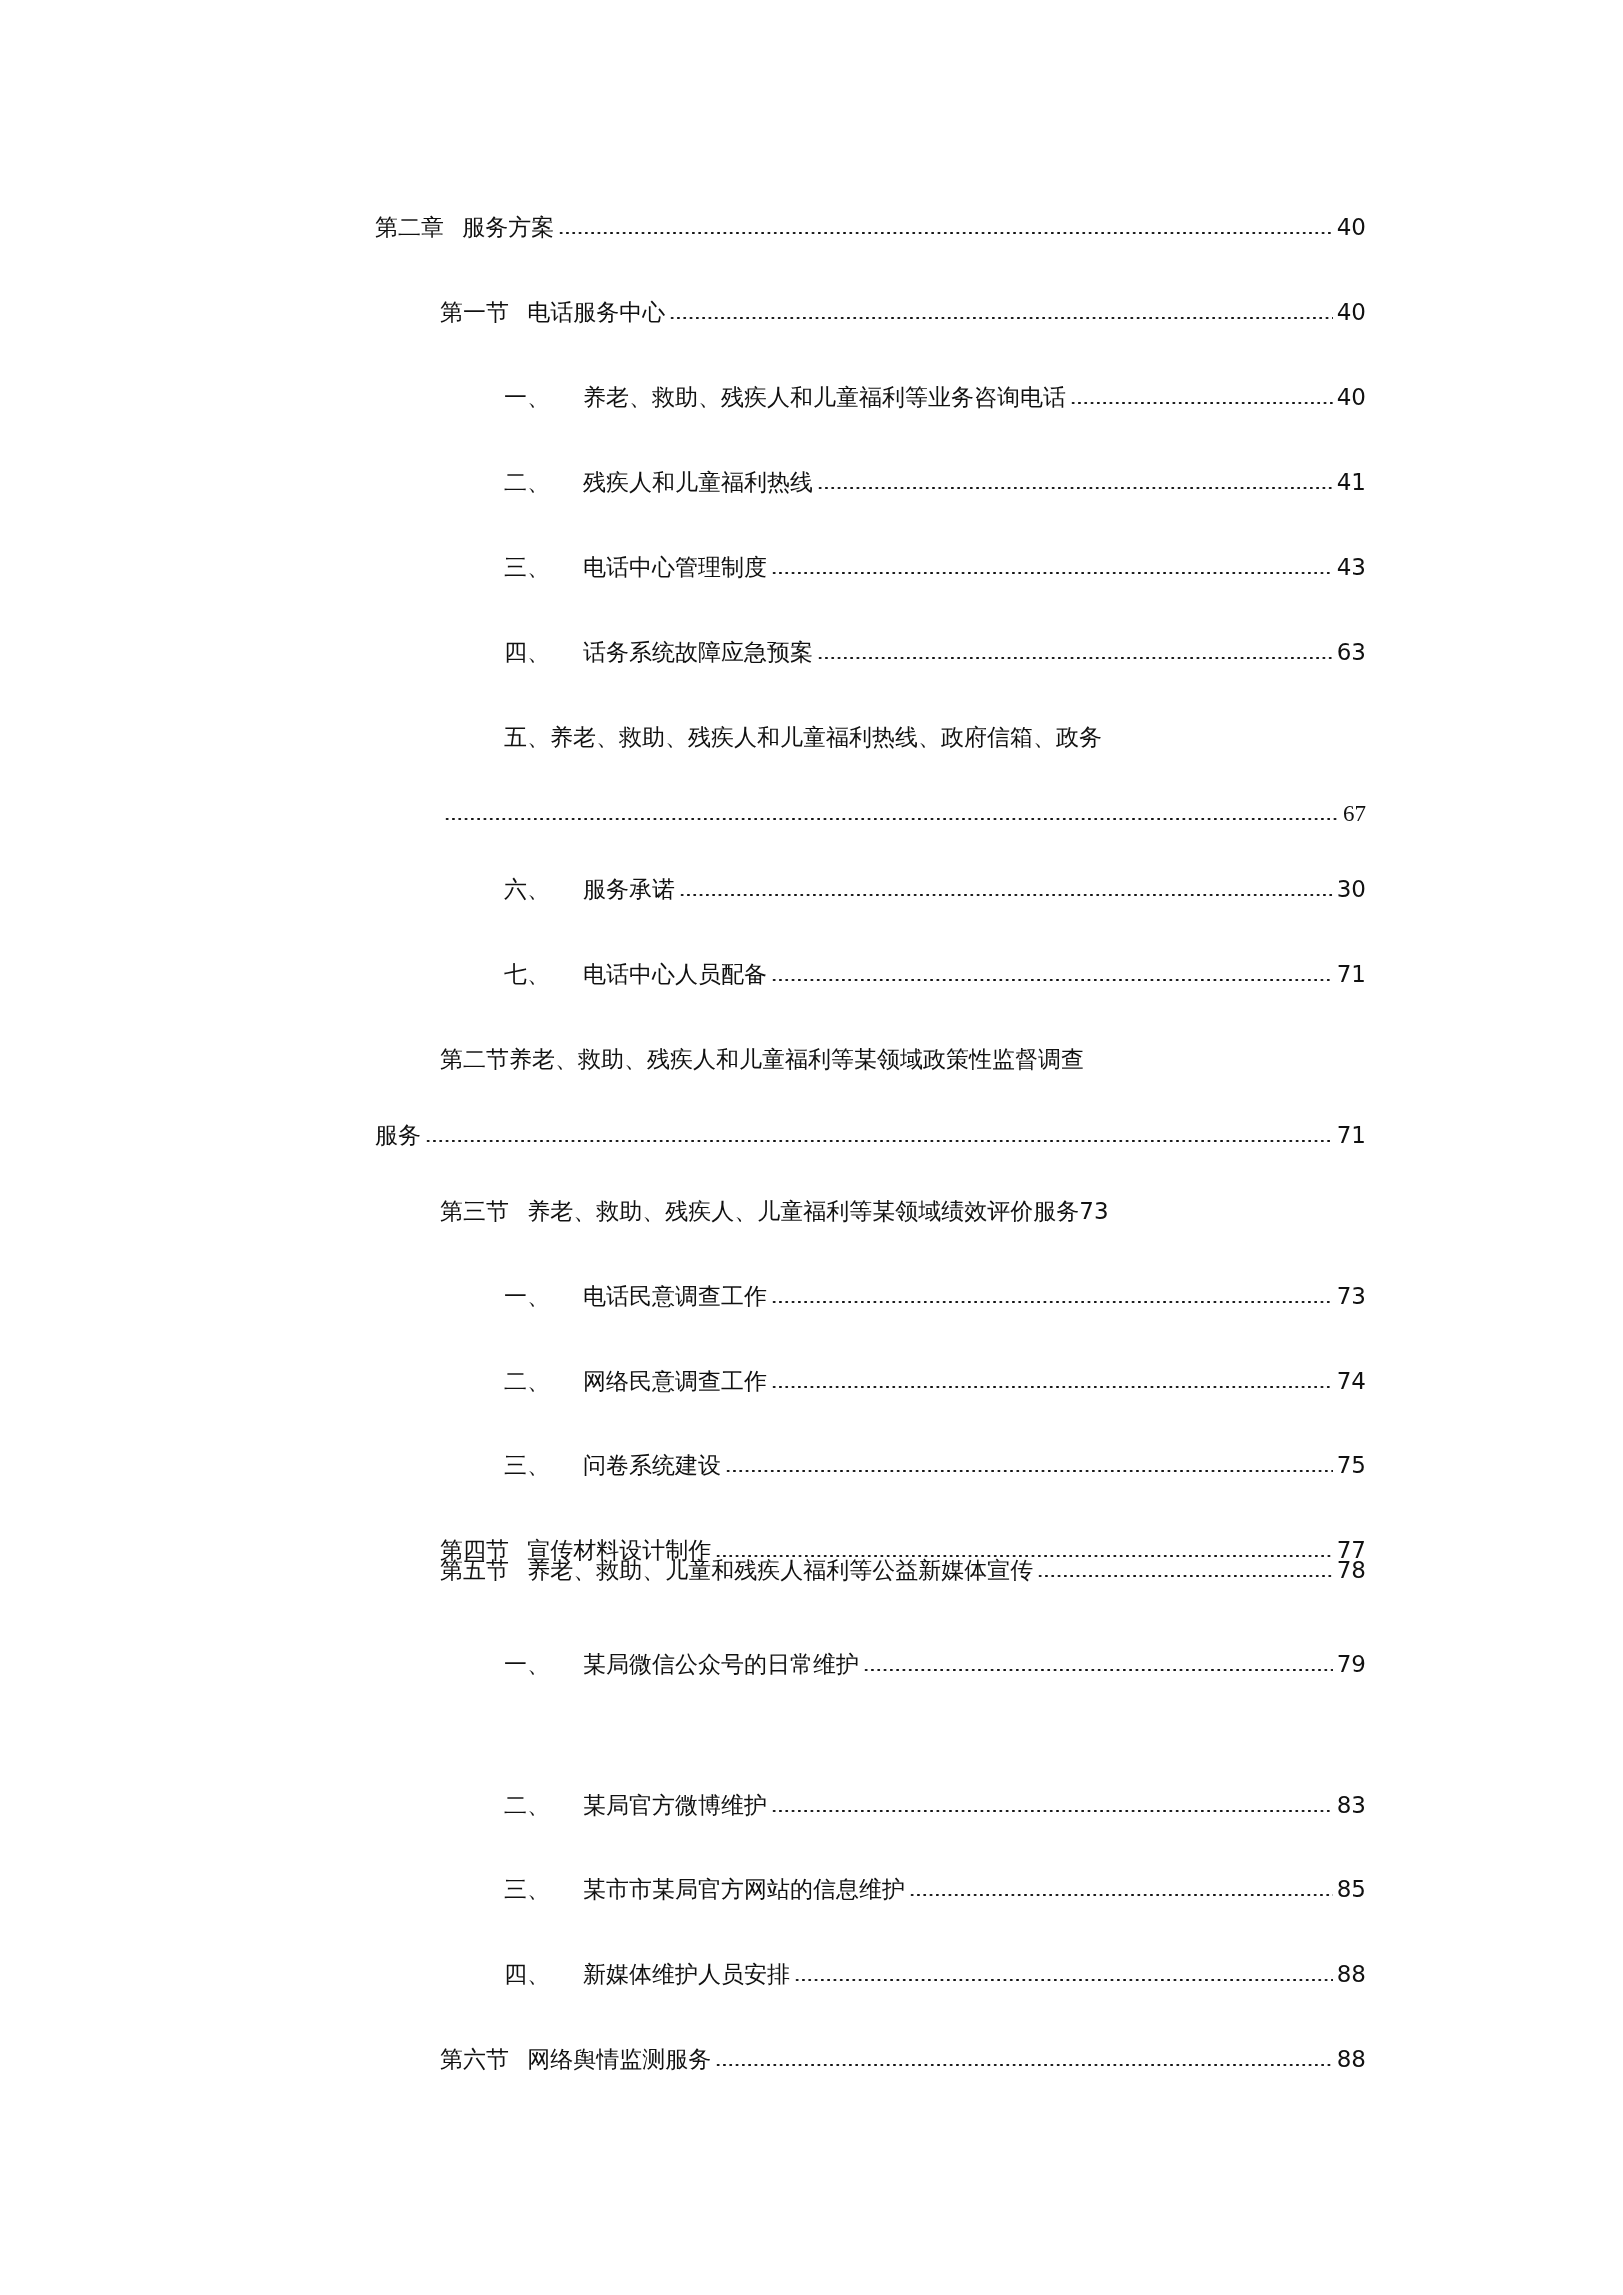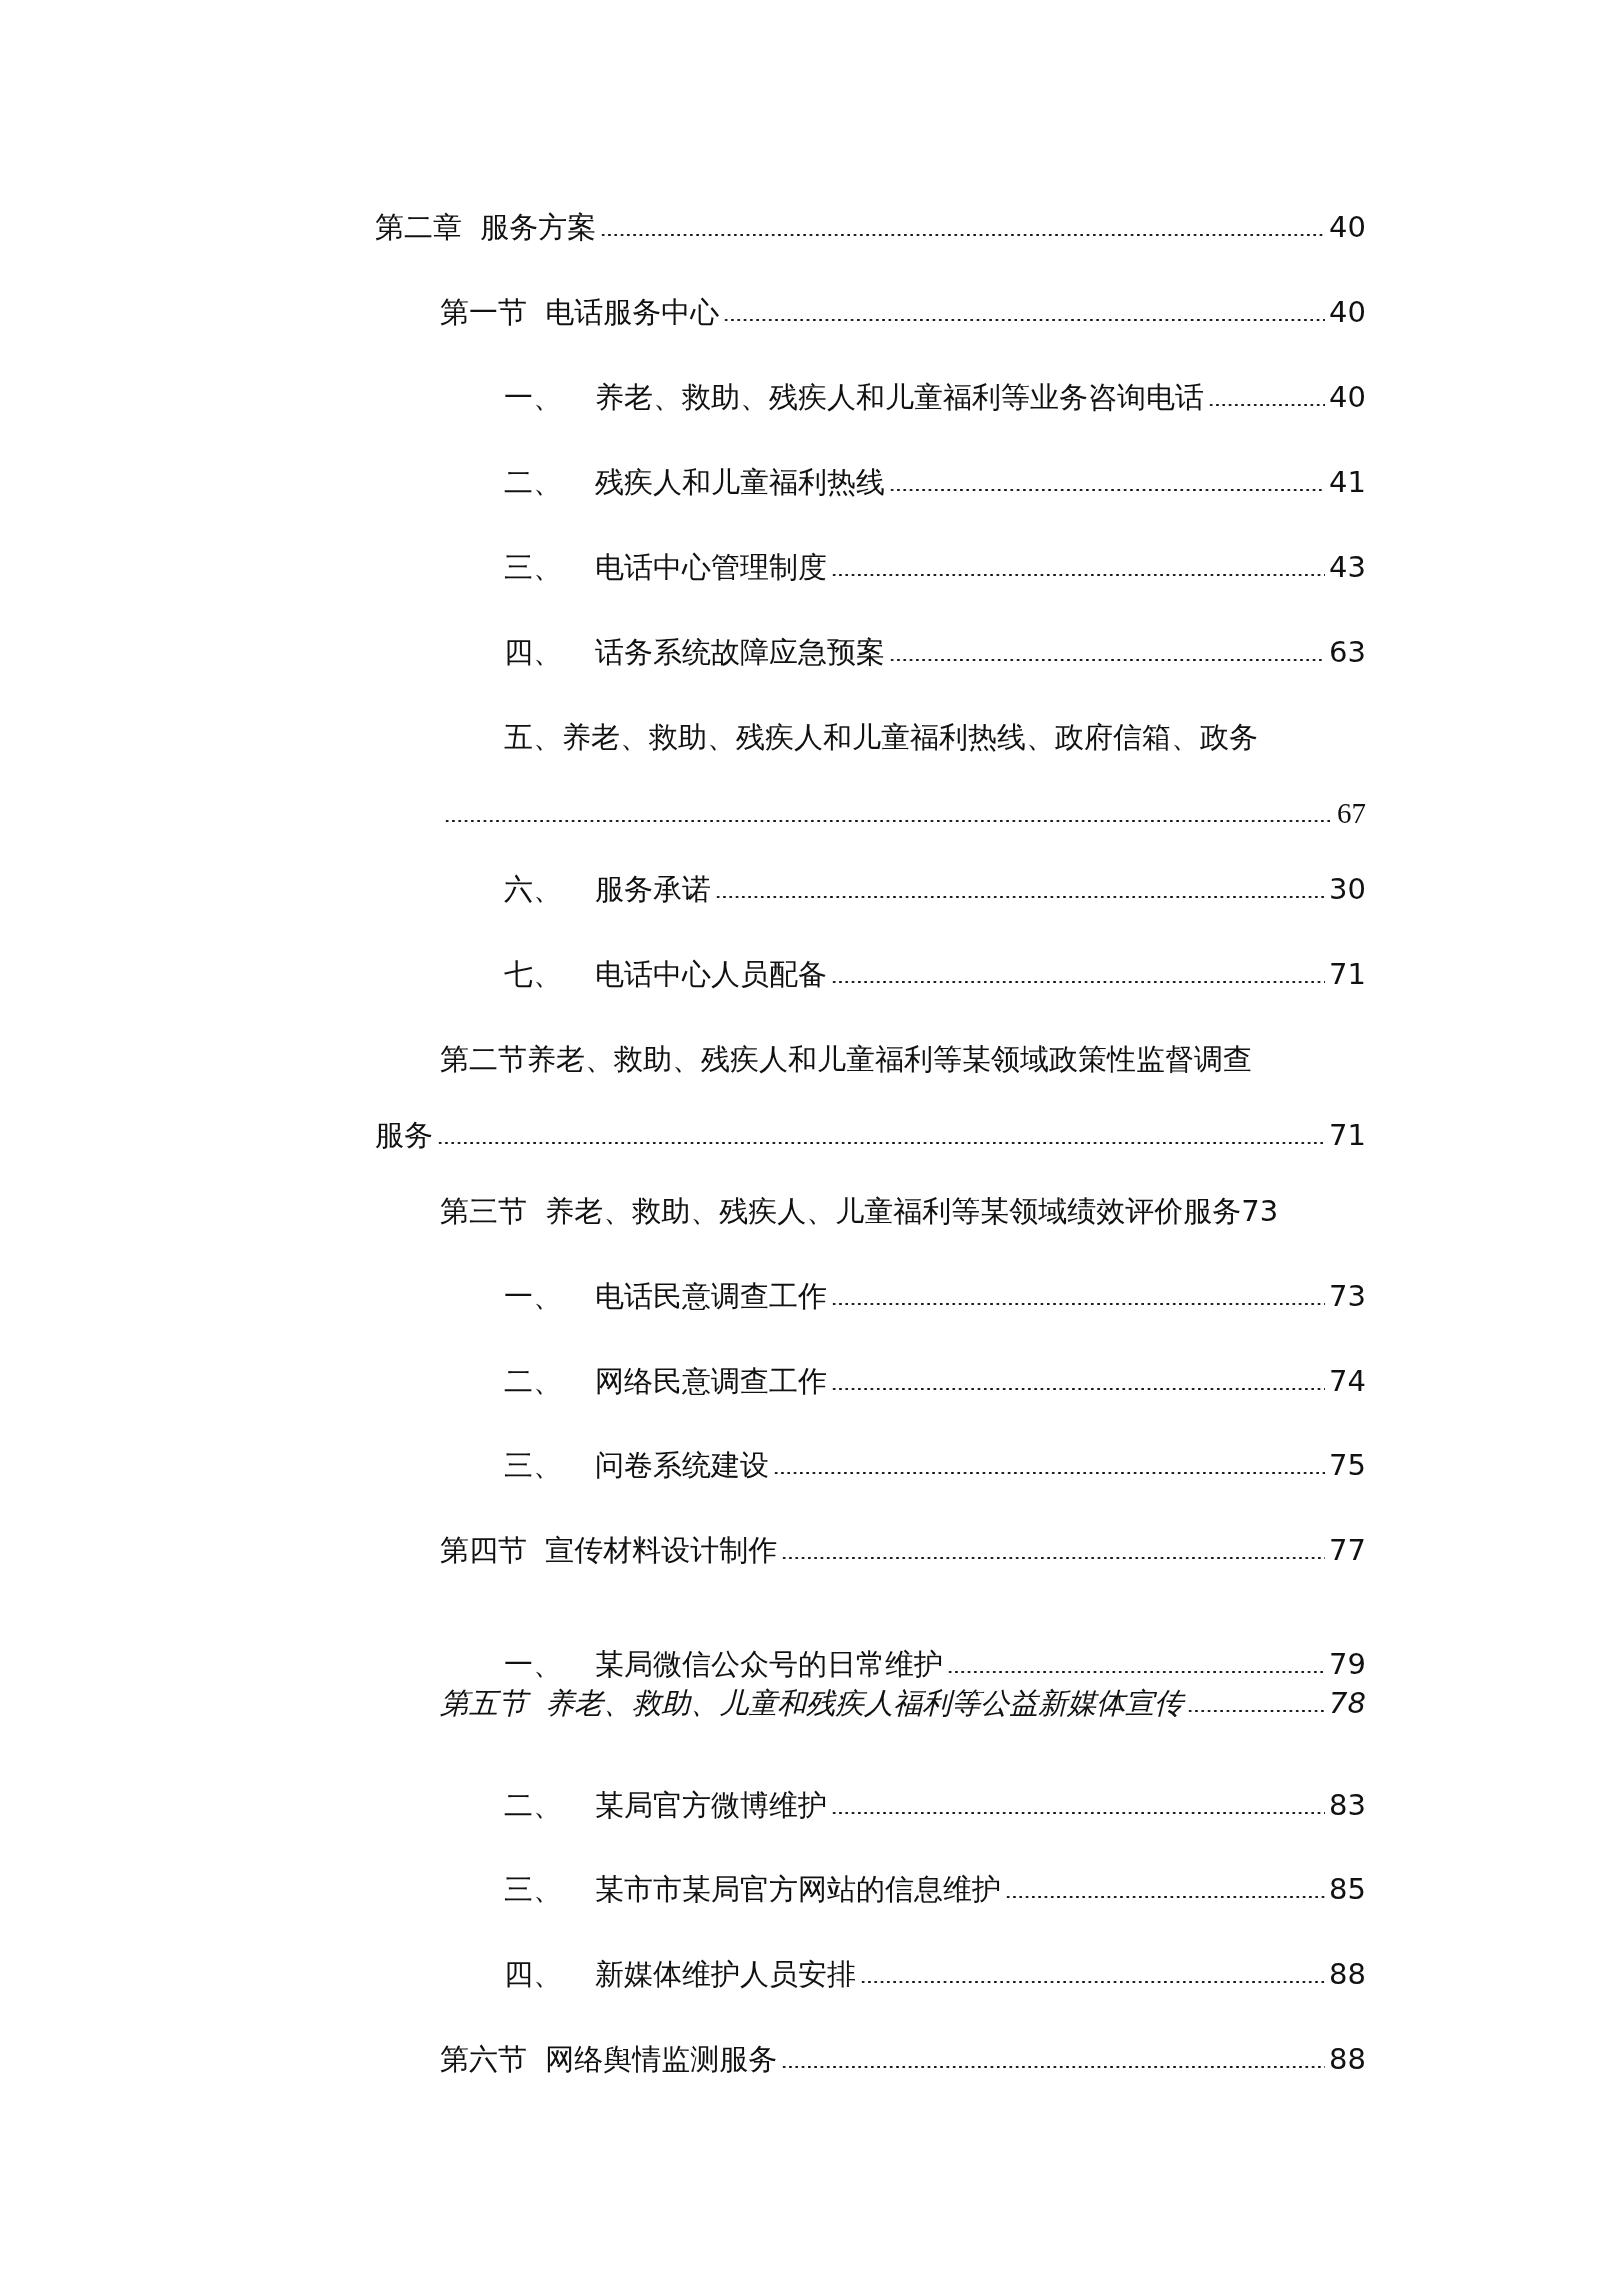--- a/index.html
+++ b/index.html
@@ -1,19 +1,19 @@
 <!DOCTYPE html>
 <html style="font-size:10.5px"><head>
 <meta charset="utf-8">
 <style>
   html, body { margin: 0; padding: 0; background: #ffffff; }
   body { width: 1623px; height: 2295px; position: relative; overflow: hidden;
          font-family: "DejaVu Sans", "Liberation Sans", sans-serif; color: #111111; }
   .toc { position: absolute; left: 0; top: 0; width: 1623px; }
-  .entry { position: absolute; right: 257px; font-size: 29px; line-height: 39px; }
+  .entry { position: absolute; right: 257px; font-size: 23px; line-height: 39px; }
   .row { display: flex; align-items: baseline; white-space: nowrap; }
   .row .title { flex: 0 0 auto; }
   .row .num { flex: 0 0 auto; }
   .row .title .gap { display: inline-block; width: 18.3px; }
   .row .title .gap2 { display: inline-block; width: 33px; }
   .leader { flex: 1 1 auto; overflow: hidden; margin: 0 3.9px; position: relative; height: 13px; }
   .leader::before { content: ""; position: absolute; left: 0; right: 0; bottom: 0; height: 3.9px;
     background-image: radial-gradient(circle, #111 1px, transparent 1.2px);
     background-size: 6.3px 3.9px; background-repeat: repeat-x; }
   .line1 { white-space: nowrap; }
@@ -136,21 +136,21 @@
   </div>
 
   <div class="entry" style="left:440px; top:1531px;">
     <div class="row">
       <span class="title"><span>第四节</span><span class="gap"></span><span>宣传材料设计制作</span></span>
       <span class="leader"></span>
       <span class="num">77</span>
     </div>
   </div>
 
-  <div class="entry" style="left:440px; top:1684px;font-style:italic;">
+  <div class="entry" style="left:440px; top:1551px;">
     <div class="row">
       <span class="title"><span>第五节</span><span class="gap"></span><span>养老、救助、儿童和残疾人福利等公益新媒体宣传</span></span>
       <span class="leader"></span>
       <span class="num">78</span>
     </div>
   </div>
 
   <div class="entry" style="left:504px; top:1645px;">
     <div class="row">
       <span class="title"><span>一、</span><span class="gap2"></span><span>某局微信公众号的日常维护</span></span>

